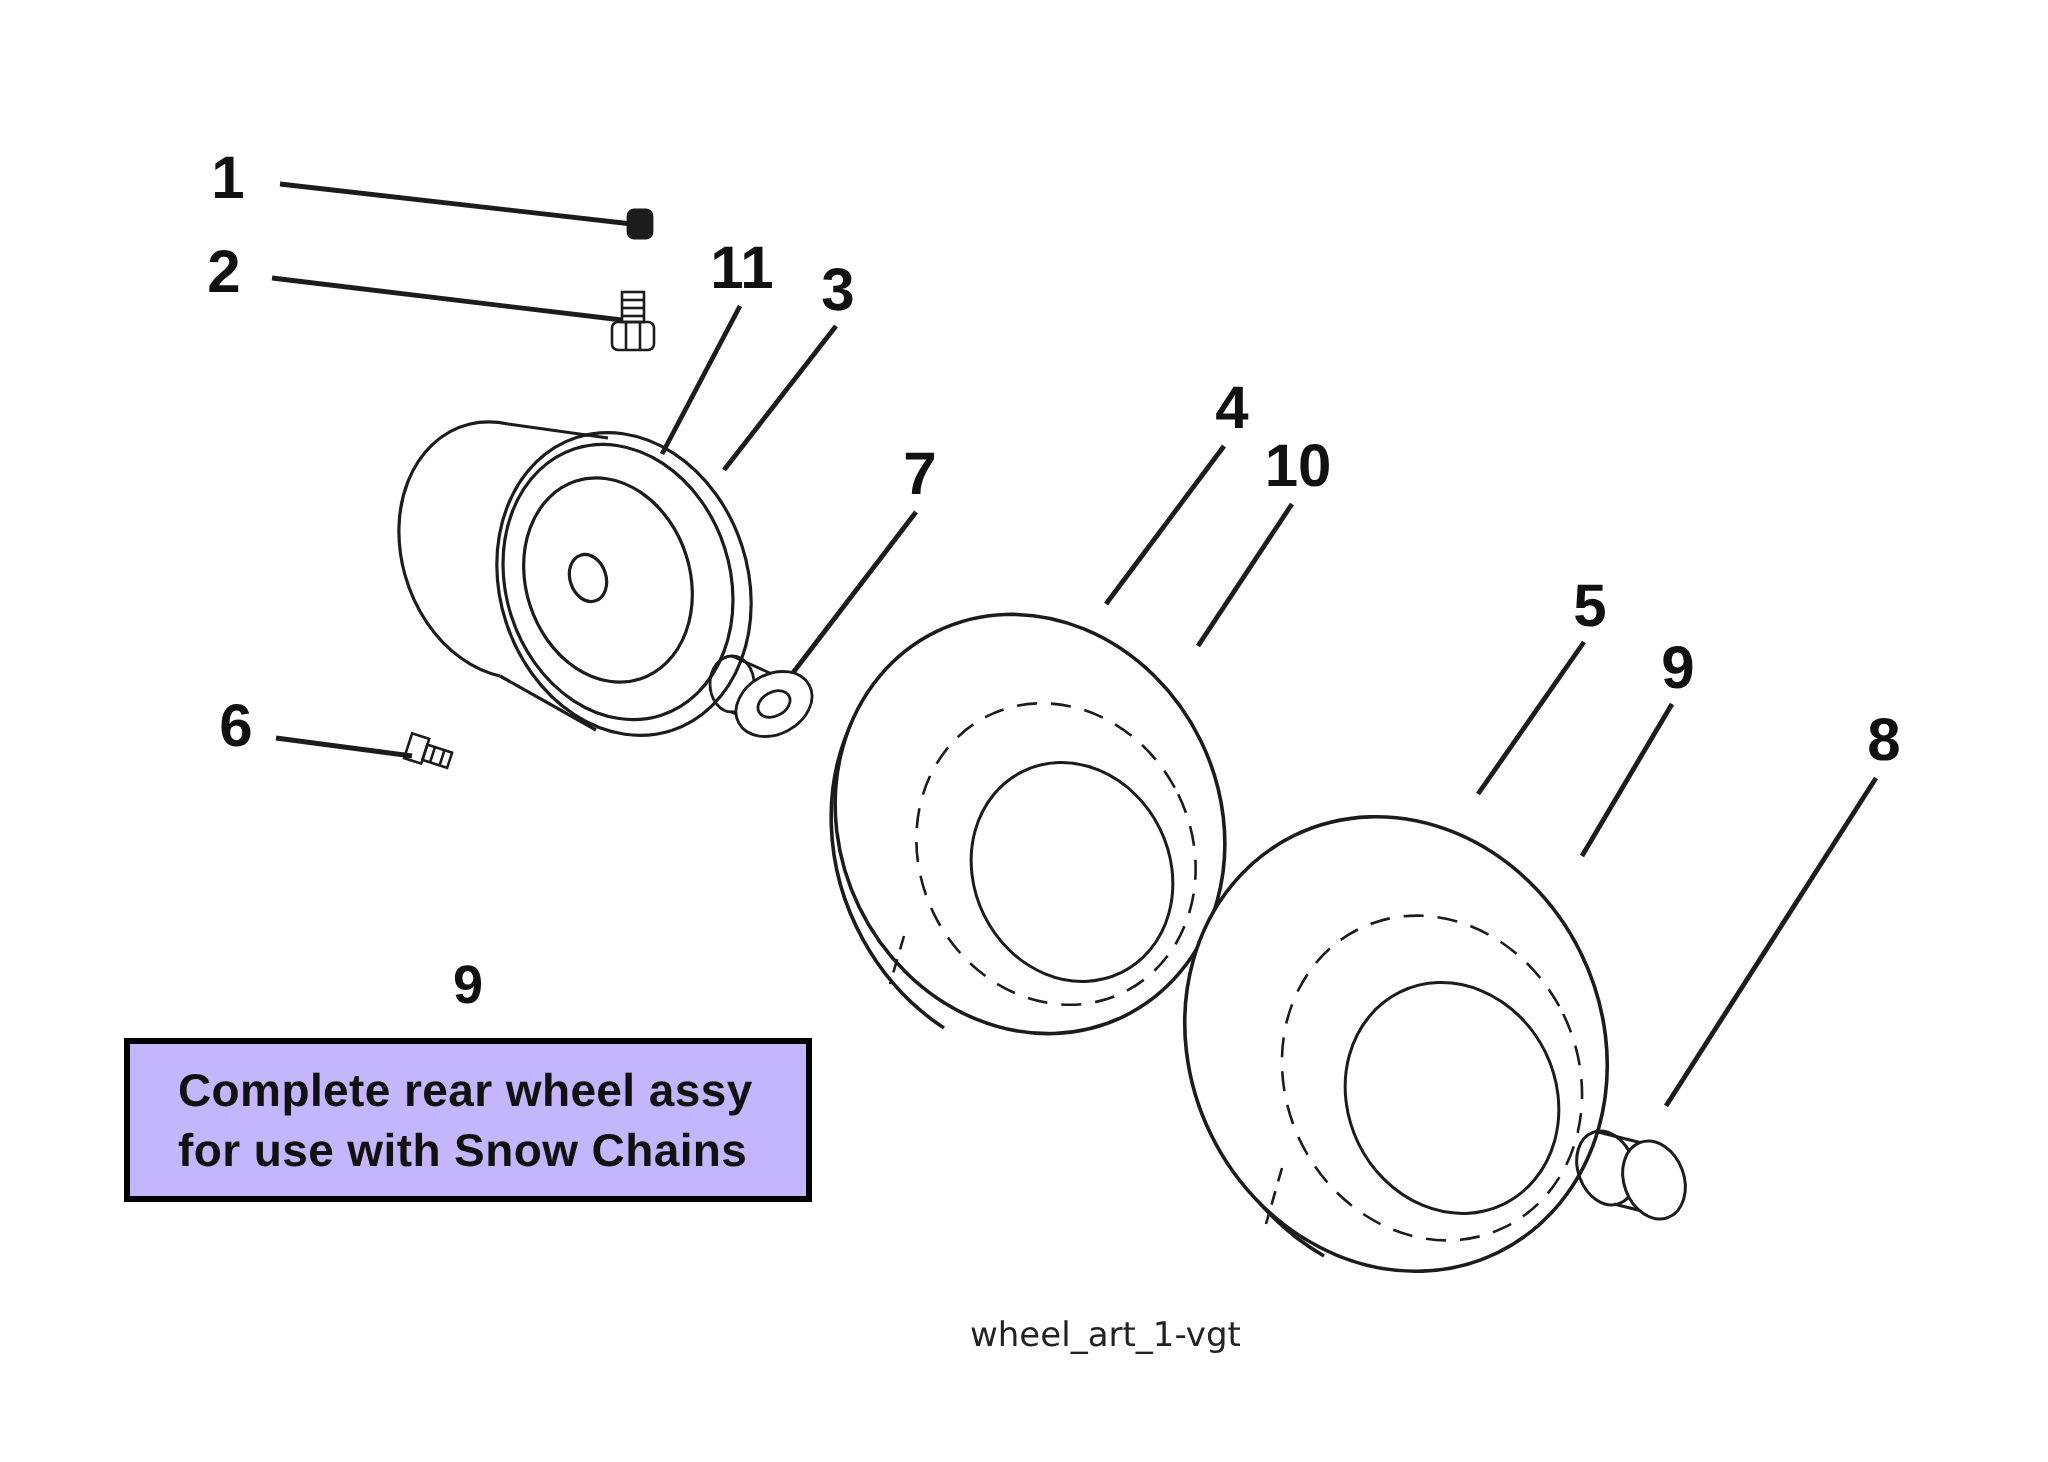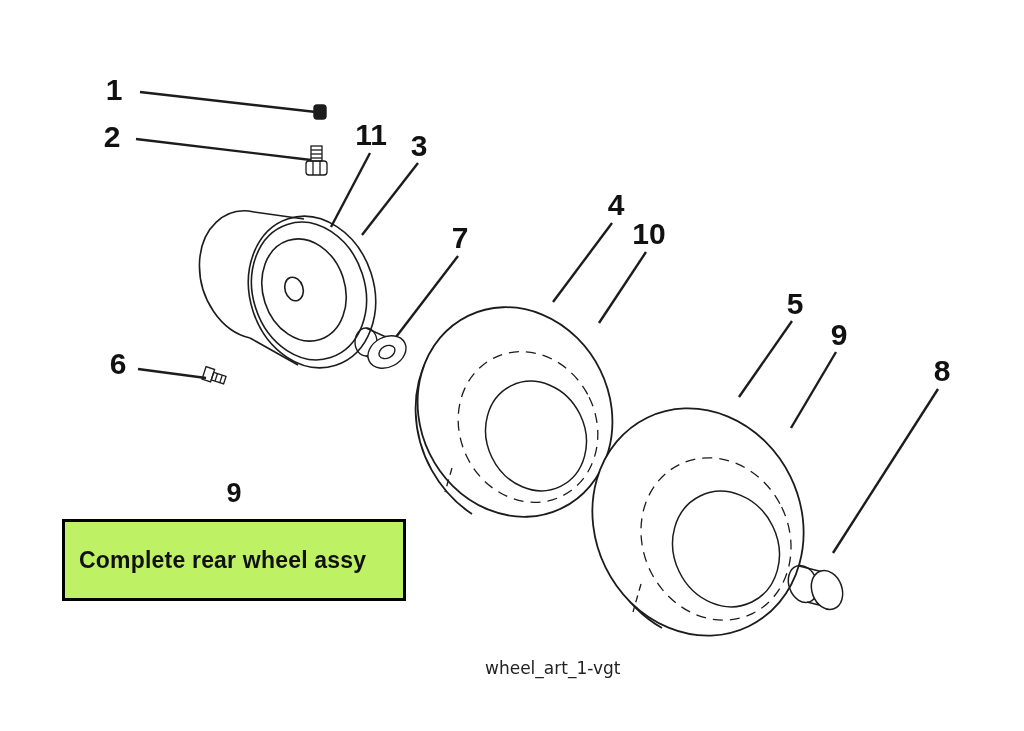--- a/index.html
+++ b/index.html
@@ -22,25 +22,25 @@
     white-space: nowrap;
     user-select: none;
   }
   .note-box {
     position: absolute;
     left: 62px;
     top: 519px;
     width: 344px;
     height: 82px;
     border: 3px solid #000;
-    background: #bef264;
+    background: #c4b5fd;
     display: flex;
     flex-direction: column;
     justify-content: center;
-    padding-left: 14px;
+    padding-left: 24px;
     box-sizing: border-box;
     font-size: 23px;
     font-weight: 700;
     line-height: 1.32;
     letter-spacing: 0.2px;
   }
   .watermark {
     position: absolute;
     left: 485px;
     top: 620px;
@@ -143,17 +143,18 @@
   <div class="callout" style="left:616px; top:205px;">4</div>
   <div class="callout" style="left:649px; top:234px;">10</div>
   <div class="callout" style="left:795px; top:304px;">5</div>
   <div class="callout" style="left:839px; top:335px;">9</div>
   <div class="callout" style="left:942px; top:371px;">8</div>
   <div class="callout" style="left:118px; top:364px;">6</div>
   <div class="callout" style="left:234px; top:493px; font-size:27px;">9</div>
 
   <div class="note-box">
     <div>Complete rear wheel assy</div>
+    <div>for use with Snow Chains</div>
   </div>
 
   <div class="watermark">wheel_art_1-vgt</div>
 
 </div>
 
 </body></html>

